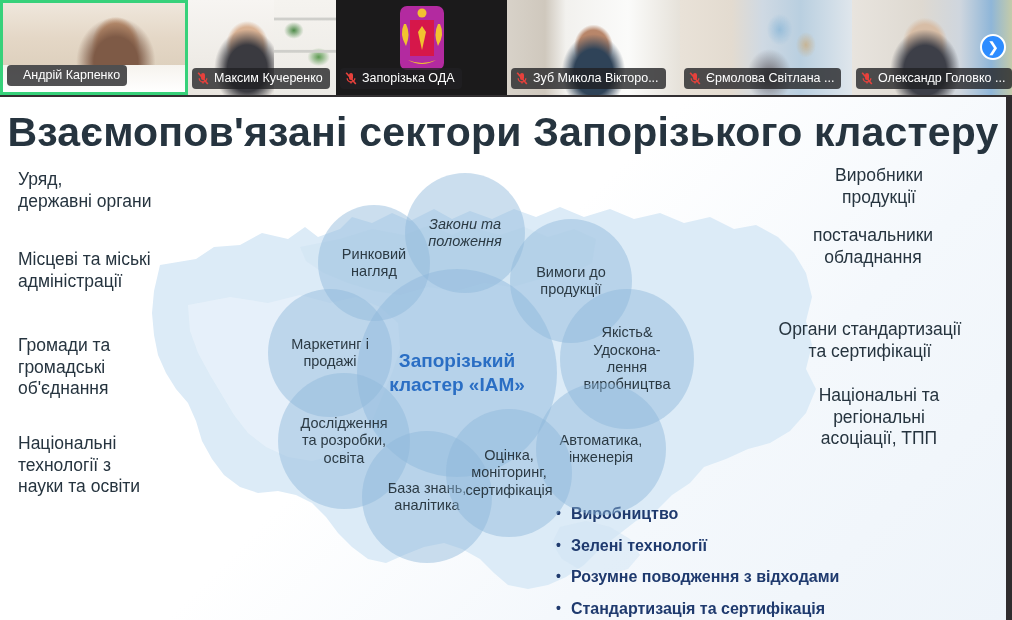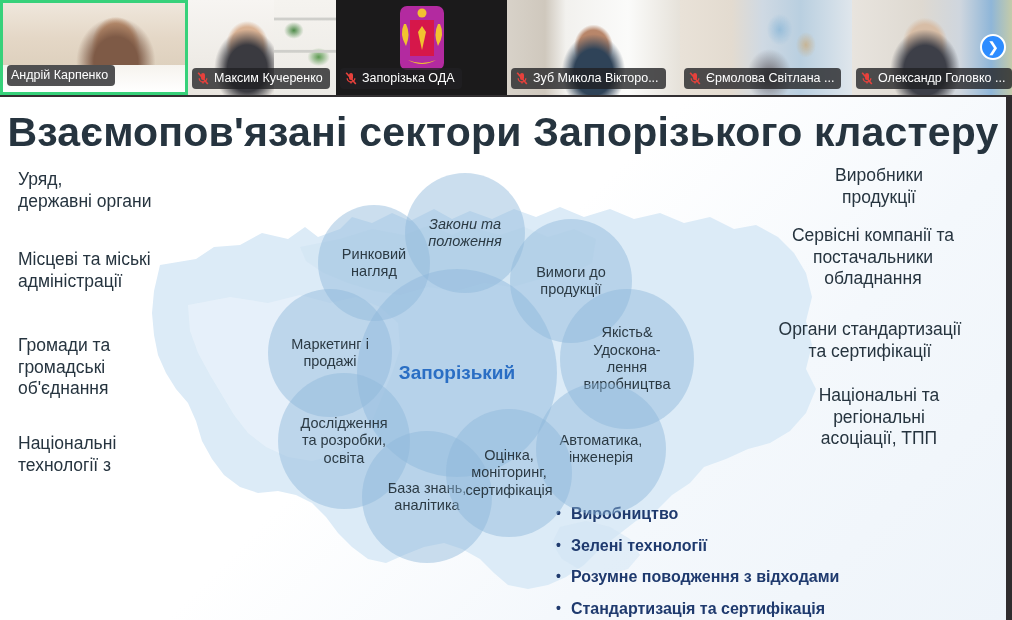--- a/index.html
+++ b/index.html
@@ -18,21 +18,21 @@
   .tile{ position:relative; height:95px; overflow:hidden; background:#1b1a1b; flex:0 0 auto; }
   .tile .vid{ position:absolute; inset:0; }
   .tile.active{ border:3px solid #37d17a; }
   .namebar{
     position:absolute; left:4px; bottom:6px; max-width:calc(100% - 8px);
     background:rgba(32,32,34,.78); color:#fff; font-size:12.5px;
     padding:3px 7px 4px 5px; border-radius:4px;
     display:flex; align-items:center; gap:5px; white-space:nowrap;
     overflow:hidden; text-overflow:ellipsis;
   }
-  .namebar.noicon{ padding-left:4px; }
+  .namebar.noicon{ padding-left:16px; }
   .mutedot{ flex:0 0 auto; width:12px; height:13px; position:relative; }
   .mutedot svg{ display:block; }
   .nm{ overflow:hidden; text-overflow:ellipsis; white-space:nowrap; }
 
   
   .cam-a{ background:
       radial-gradient(ellipse 55px 62px at 62% 66%, #7e5a46 0%, #7e5a46 40%, rgba(126,90,70,0) 72%),
       radial-gradient(ellipse 30px 34px at 62% 46%, #c79a77 0%, #c79a77 60%, rgba(199,154,119,0) 80%),
       linear-gradient(#efe7dc 0%, #e4d7c6 40%, #d8cab6 100%);
   }
@@ -254,20 +254,21 @@
           M188,208 L230,200 L268,206 L300,198 L330,206 L356,200 L380,210 L398,226
           L400,252 L392,276 L382,300 L372,324 L356,344 L336,358 L312,364 L288,360
           L266,350 L248,336 L234,318 L222,298 L210,278 L198,256 L190,234 Z"></path>
       </svg>
     </div>
 
     <div id="circles">
         <div class="circ center" style="left: 357px; top: 172px; width: 200px; height: 208px; z-index: 2;">
           <div class="lbl">
             <div>Запорізький</div>
+            <div>кластер «ІАМ»</div>
           </div>
         </div>
         <div class="circ" style="left: 405px; top: 76px; width: 120px; height: 120px; z-index: 3; font-style: italic;">
           <div class="lbl">
             <div>Закони та</div>
             <div>положення</div>
           </div>
         </div>
         <div class="circ" style="left: 318px; top: 108px; width: 112px; height: 116px; z-index: 4;">
           <div class="lbl">
@@ -332,28 +333,28 @@
         <div>адміністрації</div>
       </div>
     <div class="side left" style="top:238px;" id="L2">
         <div>Громади та</div>
         <div>громадські</div>
         <div>об'єднання</div>
       </div>
     <div class="side left" style="top:336px;" id="L3">
         <div>Національні</div>
         <div>технології з</div>
+        <div>науки та освіти</div>
       </div>
 
     <div class="side right" style="top:68px;  width:250px;" id="R0">
         <div>Виробники</div>
         <div>продукції</div>
       </div>
     <div class="side right" style="top:128px; width:262px;" id="R1">
-        <div>Сервісні компанії та</div>
         <div>постачальники</div>
         <div>обладнання</div>
       </div>
     <div class="side right" style="top:222px; width:268px;" id="R2">
         <div>Органи стандартизації</div>
         <div>та сертифікації</div>
       </div>
     <div class="side right" style="top:288px; width:250px;" id="R3">
         <div>Національні та</div>
         <div>регіональні</div>

